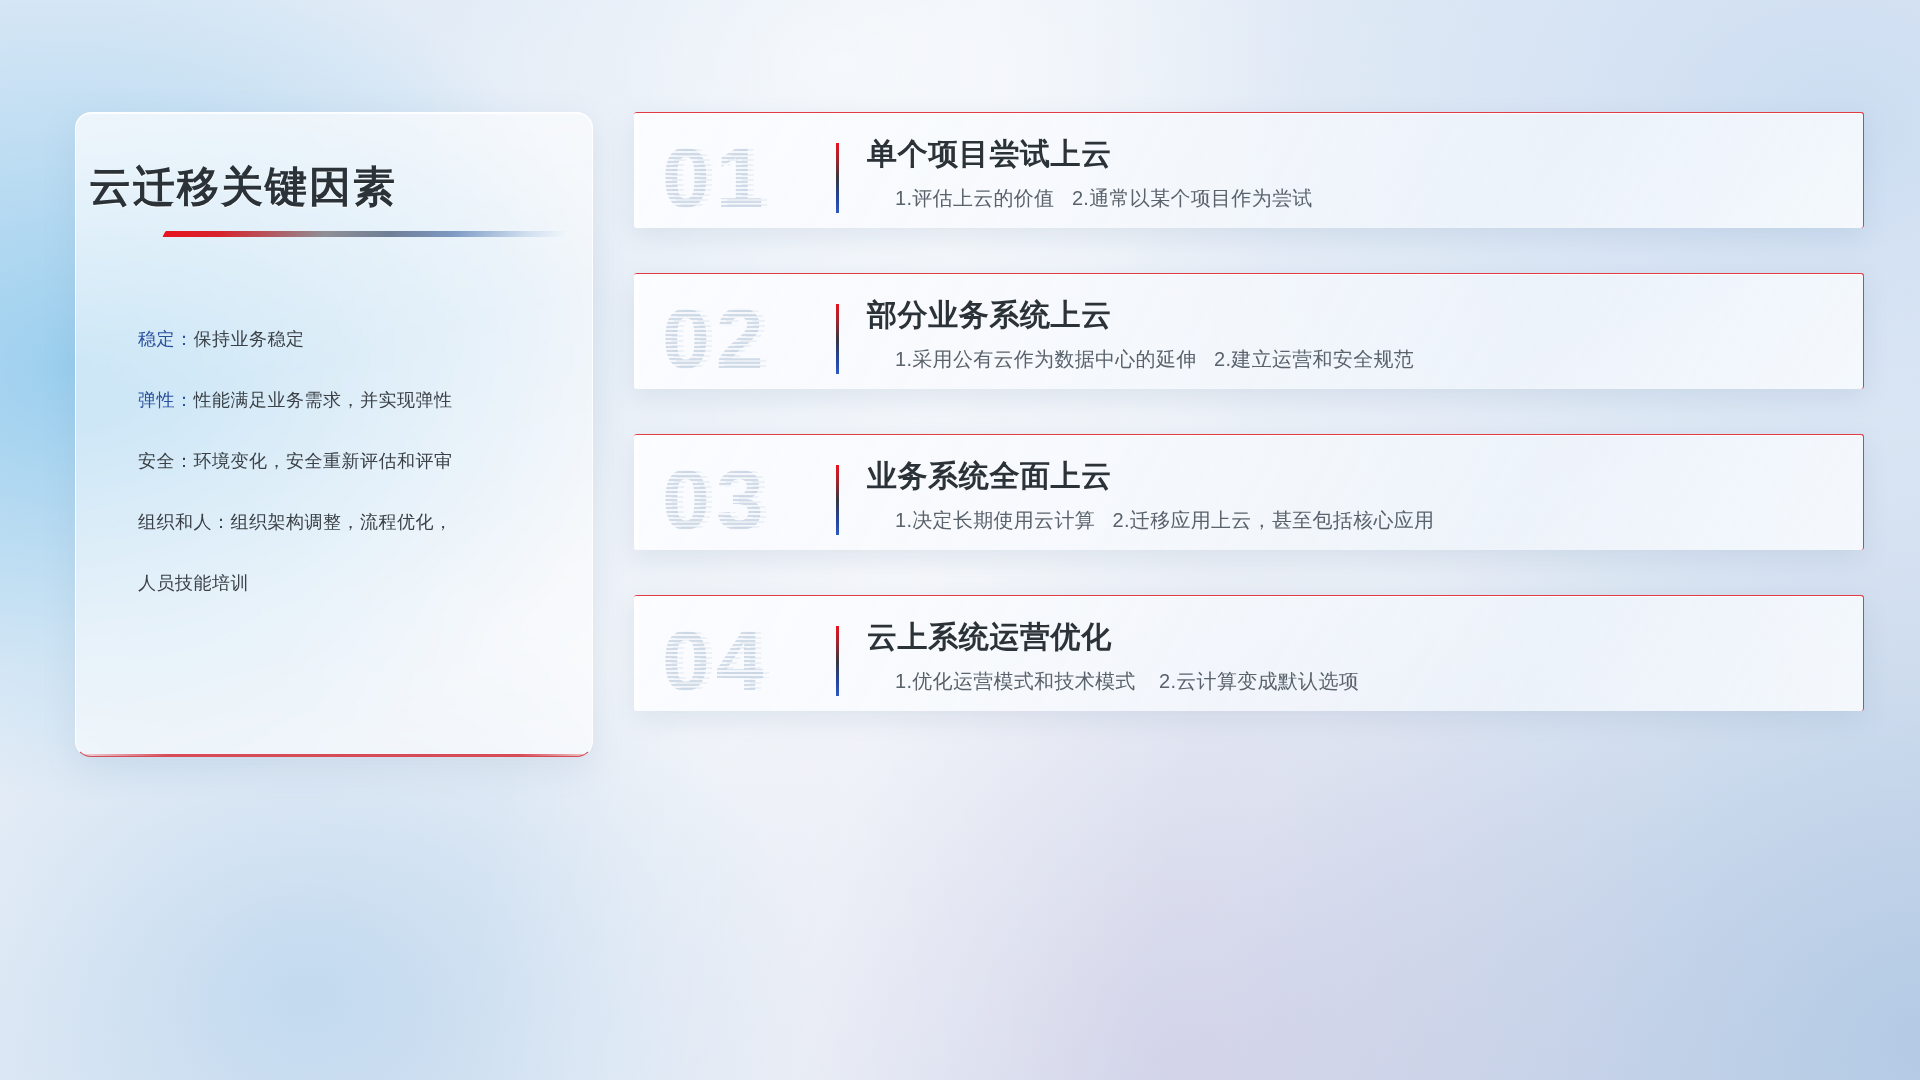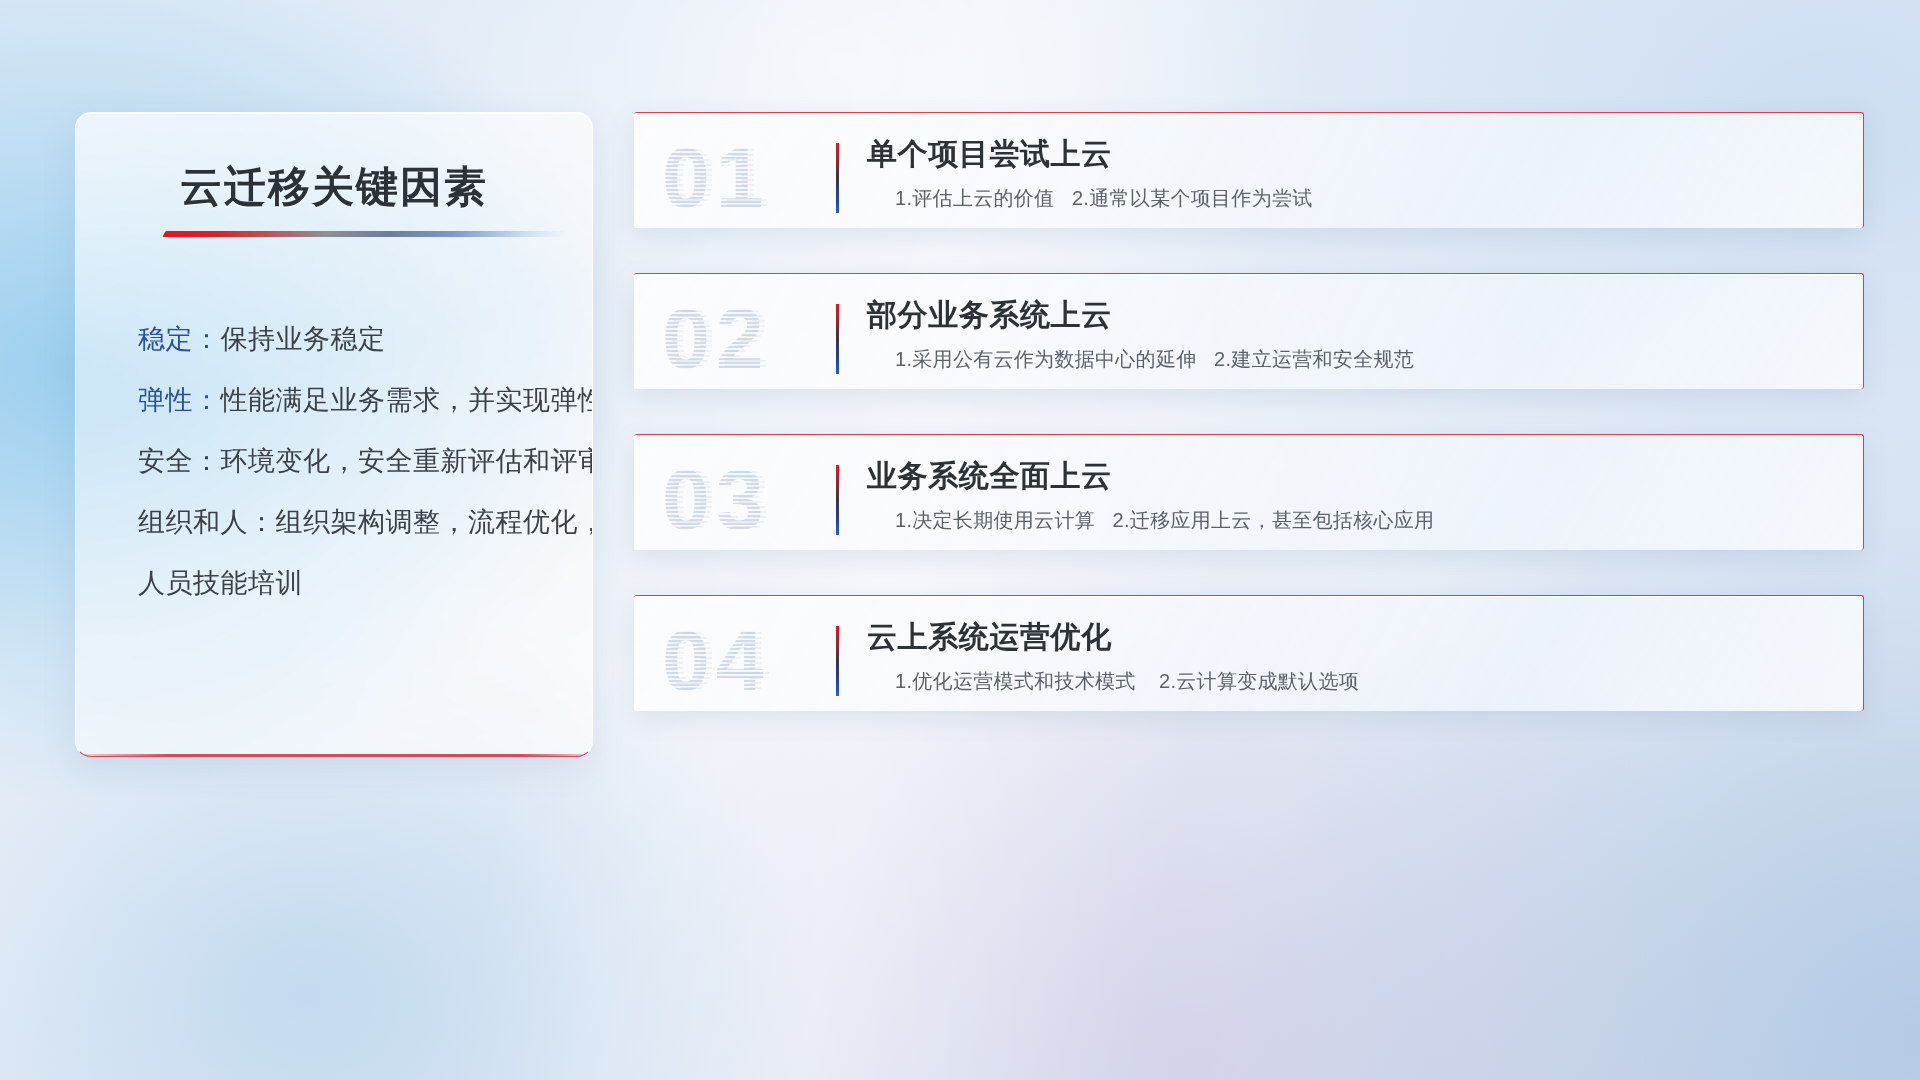--- a/index.html
+++ b/index.html
@@ -36,36 +36,37 @@
     box-shadow:0 10px 34px rgba(90,120,160,0.13), inset 0 1px 0 rgba(255,255,255,0.8);
     backdrop-filter:blur(2px);
     overflow:hidden;
   }
   .left-panel::after{
     content:""; position:absolute; left:0; right:0; bottom:0; height:2px;
     background:linear-gradient(90deg, rgba(214,75,85,0.15) 0%, #d64b55 18%, #d64b55 86%, rgba(214,75,85,0.25) 100%);
   }
   .panel-title {
     position:absolute; left:0; right:0; top:46px;
-    text-align:center;
+    text-align:left;
     font-size:42px; font-weight:bold; letter-spacing:2px;
     color:#2b3238;
     text-shadow:0 1px 1px rgba(255,255,255,0.9);
+    padding-left:13px;
   }
   .panel-divider {
     position:absolute; left:88px; top:118px; width:402px; height:6px;
     background:linear-gradient(90deg, #e8131f 0%, #d6242e 14%, #8f8f96 40%, #6f7e96 56%, #7e9ac4 72%, rgba(170,195,225,0.45) 90%, rgba(190,210,232,0.0) 100%);
     transform:skewX(-28deg);
     border-radius:1px;
   }
   .panel-list {
     position:absolute; left:62px; right:34px; top:196px;
   }
   .panel-list-item {
-    font-size:27px;
+    font-size:18px;
     line-height:61px;
     color:#3b4147;
     white-space:nowrap;
     letter-spacing:0.5px;
   }
   .panel-list-item .lbl { color:#2a4f9c; }
   .panel-list-item .lbl-dark { color:#3b4147;font-family:Liberation Serif, serif; }
   .panel-list-item .txt { color:#3b4147; }
 
   

